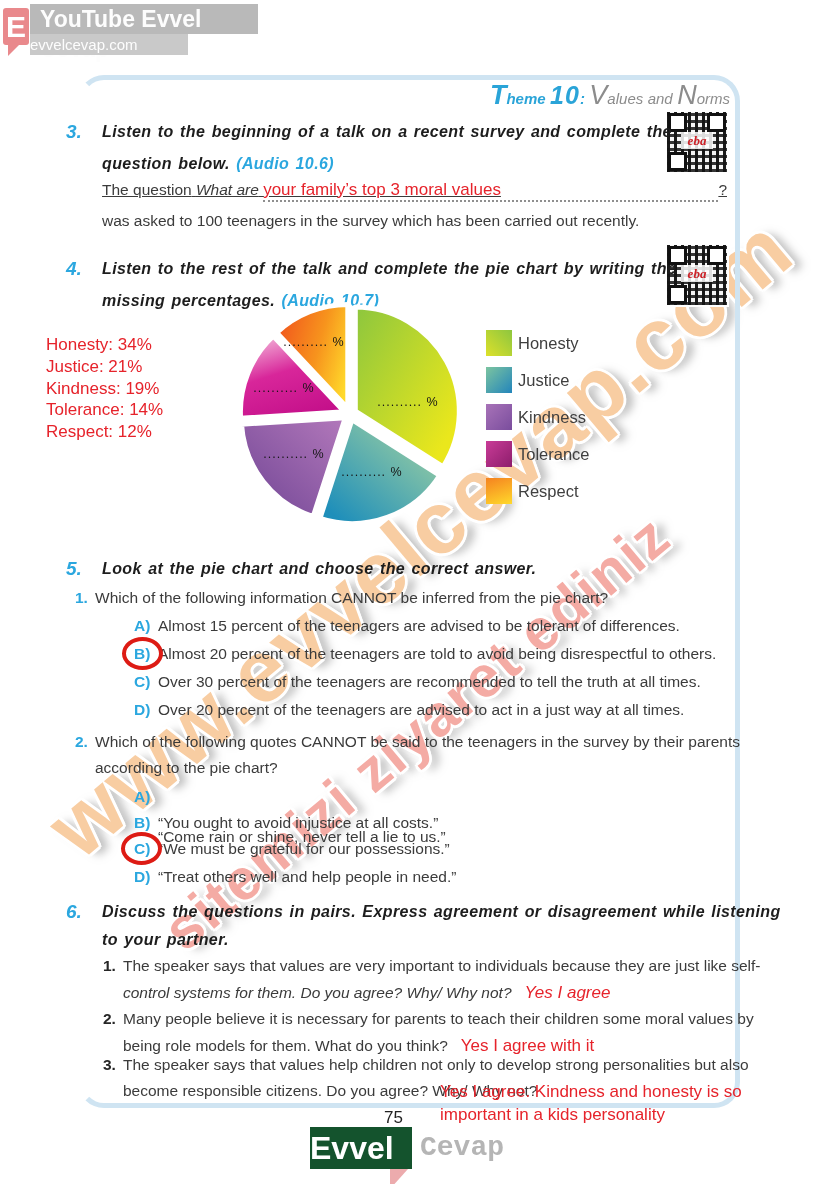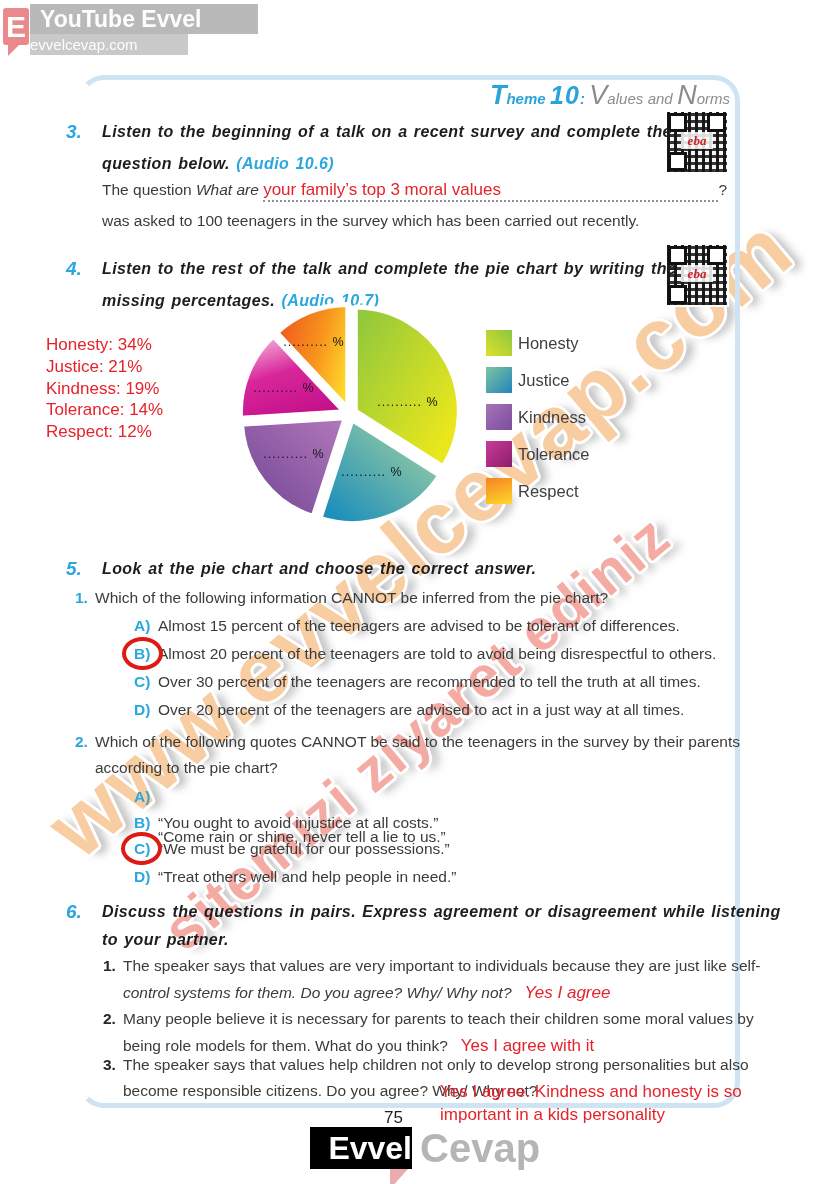--- a/index.html
+++ b/index.html
@@ -59,24 +59,24 @@
   .sw{width:26px;height:26px;margin-right:6px;}
   .sw-honesty{background:linear-gradient(to top right,#dde02a,#8dc63f);}
   .sw-justice{background:linear-gradient(to bottom right,#7cc4a0,#2385bb);}
   .sw-kindness{background:linear-gradient(to bottom right,#a873b8,#7a4d9d);}
   .sw-tolerance{background:linear-gradient(to bottom right,#c93c97,#8d1d6c);}
   .sw-respect{background:linear-gradient(160deg,#f58220,#ffd92b);}
   .legend-lab{font-size:16.5px;color:#3f3f3f;}
   .sliceLab{font-size:12.5px;fill:#161616;letter-spacing:1px;font-family:"Liberation Sans",sans-serif;}
   
   .pageno{left:384px;top:1108px;font-size:17px;color:#222;}
-  .flogo-l{left:310px;top:1127px;width:102px;height:42px;background:#000000;color:#fff;
-           font-size:32px;font-weight:bold;text-align:right;line-height:42px;}
+  .flogo-l{left:310px;top:1127px;width:102px;height:42px;background:#14532d;color:#fff;
+           font-size:32px;font-weight:bold;text-align:left;line-height:42px;}
   .flogo-tail{left:390px;top:1169px;width:0;height:0;border-top:20px solid #ecabad;border-right:18px solid transparent;}
-  .flogo-r{left:420px;top:1127px;font-size:40px;font-weight:bold;color:#b5b5b5;line-height:42px;}
+  .flogo-r{left:420px;top:1127px;font-size:28px;font-weight:bold;color:#b5b5b5;line-height:42px;font-family:Liberation Mono, monospace;}
 </style>
 </head>
 <body>
 
 <div class="page">
 
   <div class="wm wm1">www.evvelcevap.com</div>
   <div class="wm wm2">sitemizi ziyaret ediniz</div>
 
   <div class="hdr-e">E</div>
@@ -106,21 +106,21 @@
       <div class="fndr f3"></div>
     <div class="eba">eba</div>
   </div>
 
   <div class="z numMain" style="left:66px;top:121px;">3.</div>
   <div class="z inst" style="left:102px;top:123px;">Listen to the beginning of a talk on a recent survey and complete the</div>
   <div class="z inst" style="left:102px;top:155px;">
     <span>question below.</span>
     <span class="audio">(Audio 10.6)</span>
   </div>
-  <div class="z body" style="left:102px;top:180px;width:625px;display:flex;align-items:baseline;">
+  <div class="z body" style="left:102px;top:180px;width:625px;display:flex;align-items:baseline;text-decoration:underline;">
     <span>The question</span>&nbsp;
     <span class="ital">What are</span>&nbsp;
     <span class="blank" style="flex:1;"><span class="red" style="font-size:17px;">your family’s top 3 moral values</span></span>
     <span>?</span>
   </div>
   <div class="z body" style="left:102px;top:212px;">was asked to 100 teenagers in the survey which has been carried out recently.</div>
 
   <div class="z numMain" style="left:66px;top:258px;">4.</div>
   <div class="z inst" style="left:102px;top:260px;">Listen to the rest of the talk and complete the pie chart by writing the</div>
   <div class="z inst" style="left:102px;top:292px;">

